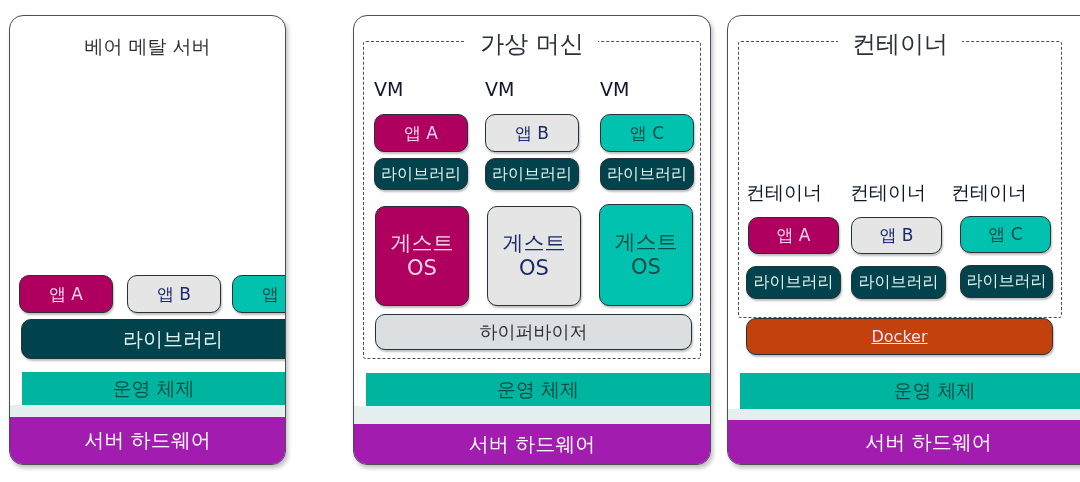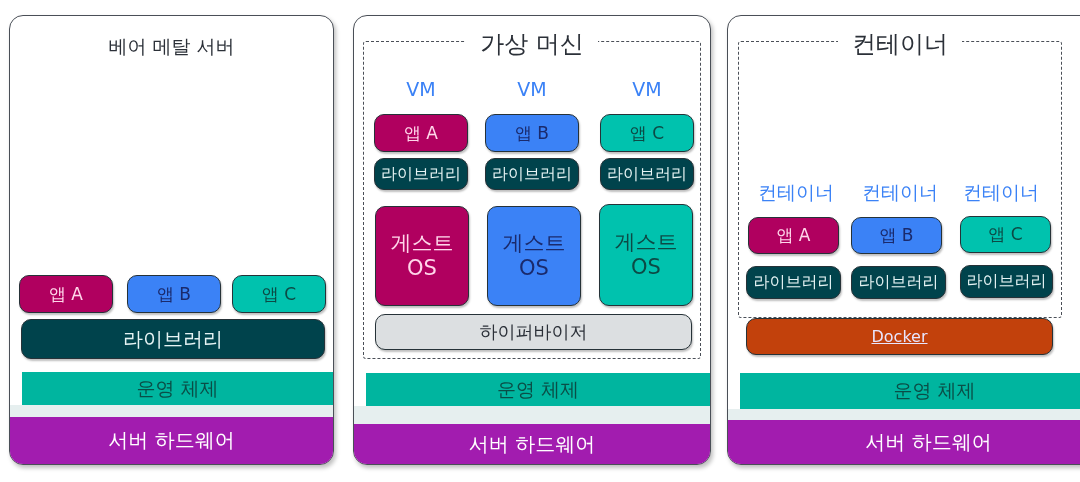--- a/index.html
+++ b/index.html
@@ -6,39 +6,39 @@
   body { width: 1080px; height: 482px; position: relative; overflow: hidden;
          font-family: "DejaVu Sans", "Liberation Sans", sans-serif; color: #232f3e; }
   .panel { position: absolute; top: 15px; height: 450px; border: 1.5px solid #4a4f57;
            border-radius: 14px; background: #fff; overflow: hidden;
            box-shadow: 2px 3px 4px rgba(0,0,0,0.25); box-sizing: border-box; }
   .title { position: absolute; left: 0; right: 0; text-align: center; font-size: 19px; color: #2b3038; }
   .box { position: absolute; border-radius: 10px; box-sizing: border-box;
          display: flex; align-items: center; justify-content: center; text-align: center;
          box-shadow: 1px 2px 2px rgba(0,0,0,0.25); border: 1.2px solid #263238; }
   .appA { background: #b0005f; color: #ffd6ea; }
-  .appB { background: #3b82f6; color: #1a2a6c; }
+  .appB { background: #e5e5e5; color: #1a2a6c; }
   .appC { background: #00c2ae; color: #0c4a45; }
   .lib  { background: #00434c; color: #e6f4f4; }
   .hyp  { background: #dcdfe1; color: #2b3038; }
   .docker { background: #c2410c; color: #e8e6ff; text-decoration: underline; }
   .os-band { position: absolute; left: 12px; right: 0; background: #00b59f; color: #0a4e47;
              display: flex; align-items: center; justify-content: center; font-size: 19px; }
   .gap-band { position: absolute; left: 0; right: 0; background: #e6efef; }
   .hw-band { position: absolute; left: 0; right: 0; bottom: 0; background: #a21caf; color: #ffffff;
              display: flex; align-items: center; justify-content: center; font-size: 20px; }
   .dashed { position: absolute; border: 1.3px dashed #4a4f57; border-radius: 3px; box-sizing: border-box; }
   .dash-title { position: absolute; left: 0; right: 0; top: -14px; text-align: center; }
   .dash-title span { background: #fff; padding: 0 14px; font-size: 24px; color: #2b3038; }
-  .label { position: absolute; text-align: center; font-size: 19px; color: #3b82f6; }
+  .label { position: absolute; text-align: left; font-size: 19px; color: #0f172a; }
 </style>
 </head>
 <body>
 
-<div class="panel" style="left:9px; width:325px;">
+<div class="panel" style="left:9px; width:277px;">
   <div class="title" style="top:18px;">베어 메탈 서버</div>
   <div class="box appA" style="left:9px; top:259px; width:94px; height:38px; font-size:17px;">앱 A</div>
   <div class="box appB" style="left:117px; top:259px; width:94px; height:38px; font-size:17px;">앱 B</div>
   <div class="box appC" style="left:222px; top:259px; width:94px; height:38px; font-size:17px;">앱 C</div>
   <div class="box lib" style="left:11px; top:303px; width:304px; height:40px; font-size:20px;">라이브러리</div>
   <div class="os-band" style="top:356px; height:33px;">운영 체제</div>
   <div class="gap-band" style="top:389px; height:12px;"></div>
   <div class="hw-band" style="top:401px;">서버 하드웨어</div>
 </div>
 

